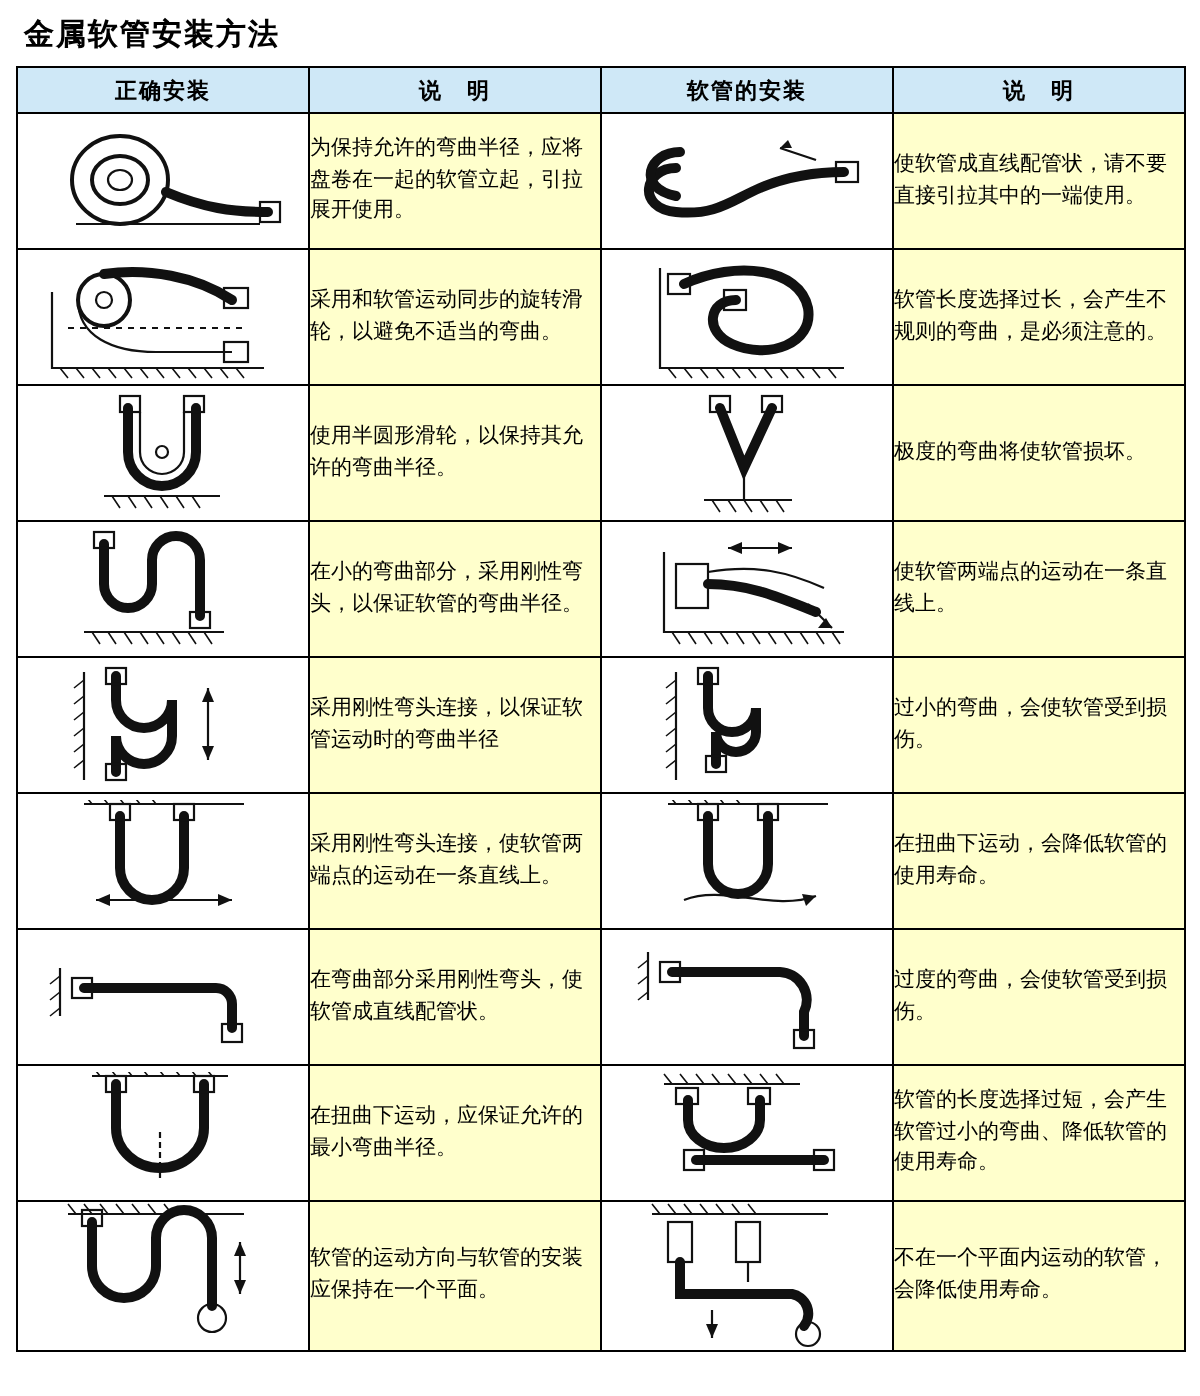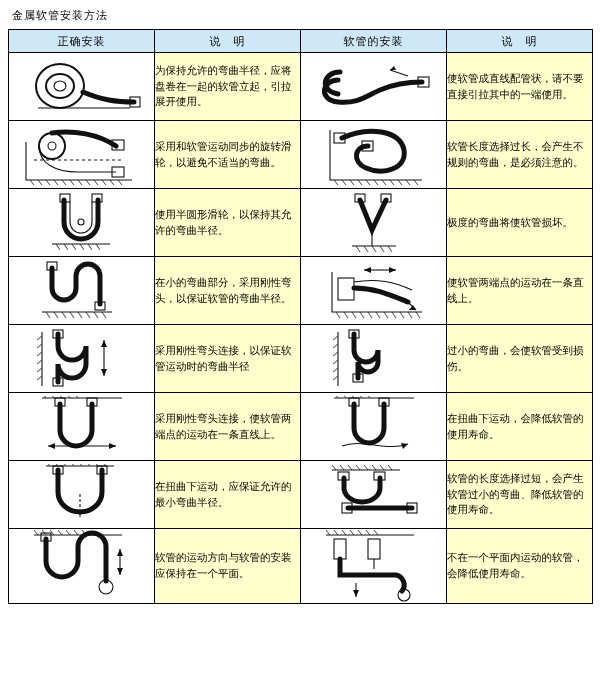--- a/index.html
+++ b/index.html
@@ -15,41 +15,41 @@
     overflow: hidden;
   }
   .page {
     width: 600px;
     height: 698px;
     position: relative;
     box-sizing: border-box;
     padding: 6px 8px 0 8px;
   }
   .doc-title {
-    font-size: 11px;
-    font-weight: normal;
+    font-size: 15px;
+    font-weight: bold;
     letter-spacing: 1px;
     margin: 2px 0 6px 4px;
     color: #000;
   }
   table.hose-table {
     border-collapse: collapse;
     width: 584px;
     table-layout: fixed;
     border: 1px solid #000;
   }
   table.hose-table td, table.hose-table th {
     border: 1px solid #000;
     padding: 0;
     vertical-align: middle;
   }
   thead th {
     background: #cfe8f7;
     font-size: 11px;
-    font-weight: normal;
+    font-weight: bold;
     height: 22px;
     text-align: center;
     letter-spacing: 1px;
   }
   .col-img { width: 146px; }
   .col-txt { width: 146px; }
   td.desc {
     background: #ffffcc;
     font-size: 10.5px;
     line-height: 1.5;
@@ -249,20 +249,42 @@
             <rect x="75" y="2" width="10" height="8" class="s2" fill="#fff"></rect>
             <path d="M38 50 C 58 42, 82 56, 104 48" class="s2"></path>
             <path d="M104 48 l -7 -1 l 2 6 Z" class="fillblk"></path>
             <path d="M30 2 L 110 2" class="s2"></path>
             <path d="M34 2 l -4 -5 M42 2 l -4 -5 M50 2 l -4 -5 M58 2 l -4 -5 M66 2 l -4 -5" class="hatch"></path>
           </svg>
         </td>
         <td class="desc">在扭曲下运动，会降低软管的使用寿命。</td>
       </tr>
 
+      <tr class="row-tall">
+        <td class="figure">
+          <svg width="140" height="62" viewBox="0 0 140 62">
+            <path d="M30 26 L 96 26 A 8 8 0 0 1 104 34 L 104 46" class="thick"></path>
+            <rect x="24" y="21" width="10" height="10" class="s2" fill="#fff"></rect>
+            <rect x="99" y="44" width="10" height="9" class="s2" fill="#fff"></rect>
+            <path d="M18 16 L 18 40" class="s2"></path>
+            <path d="M18 20 l -5 4 M18 28 l -5 4 M18 36 l -5 4" class="hatch"></path>
+          </svg>
+        </td>
+        <td class="desc">在弯曲部分采用刚性弯头，使软管成直线配管状。</td>
+        <td class="figure">
+          <svg width="140" height="62" viewBox="0 0 140 62">
+            <path d="M32 18 L 86 18 A 14 14 0 0 1 98 38 L 98 50" class="thick"></path>
+            <rect x="26" y="13" width="10" height="10" class="s2" fill="#fff"></rect>
+            <rect x="93" y="47" width="10" height="9" class="s2" fill="#fff"></rect>
+            <path d="M20 8 L 20 32" class="s2"></path>
+            <path d="M20 12 l -5 4 M20 20 l -5 4 M20 28 l -5 4" class="hatch"></path>
+          </svg>
+        </td>
+        <td class="desc">过度的弯曲，会使软管受到损伤。</td>
+      </tr>
 
       <tr class="row-tall">
         <td class="figure">
           <svg width="140" height="62" viewBox="0 0 140 62">
             <path d="M46 6 L 46 28 A 22 20 0 0 0 90 28 L 90 6" class="thick"></path>
             <rect x="41" y="2" width="10" height="8" class="s2" fill="#fff"></rect>
             <rect x="85" y="2" width="10" height="8" class="s2" fill="#fff"></rect>
             <path d="M34 2 L 102 2" class="s2"></path>
             <path d="M38 2 l -4 -5 M46 2 l -4 -5 M54 2 l -4 -5 M62 2 l -4 -5 M70 2 l -4 -5 M78 2 l -4 -5 M86 2 l -4 -5 M94 2 l -4 -5" class="hatch"></path>
             <path d="M68 30 L 68 54" class="s2" stroke-dasharray="3 2"></path>

